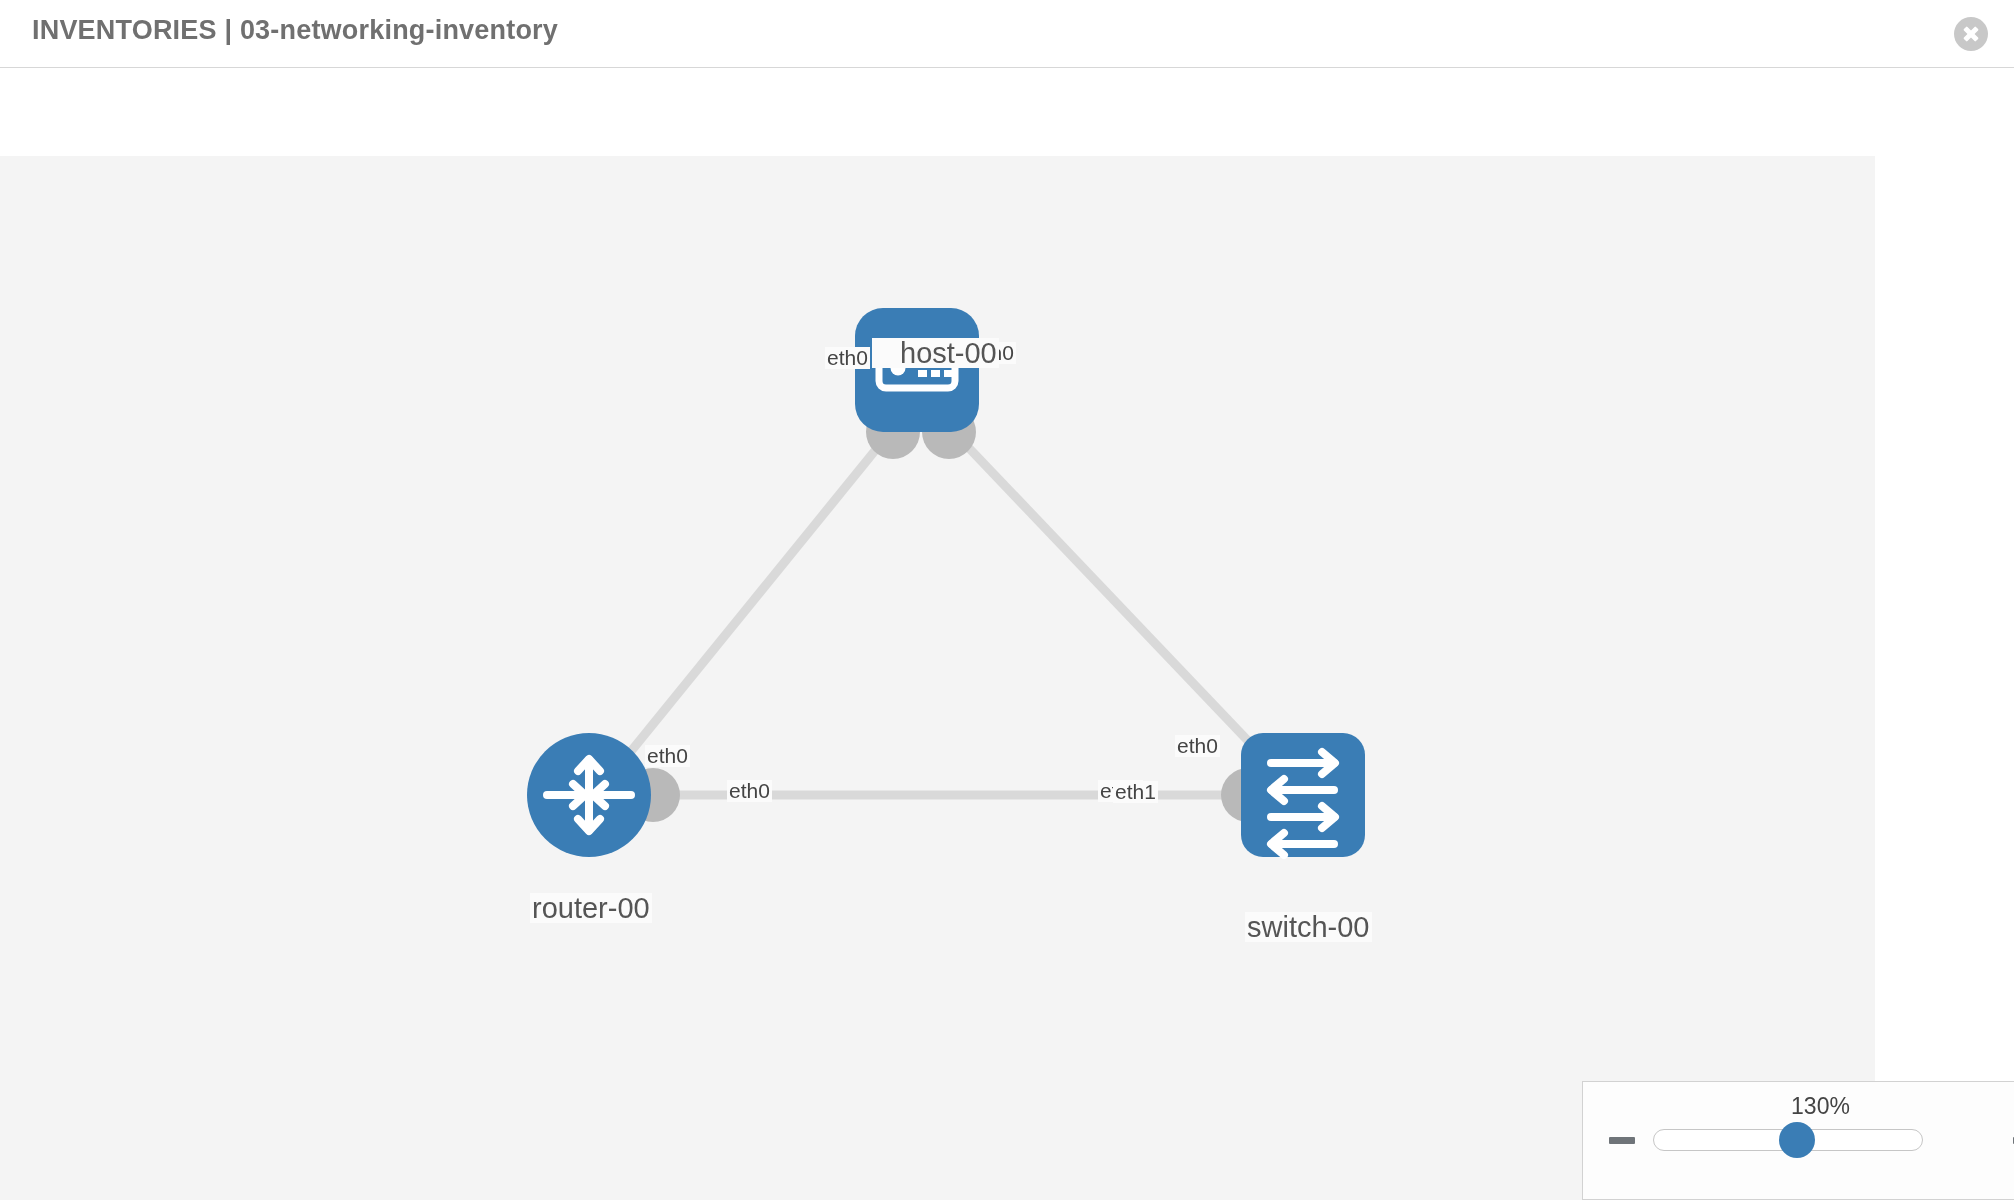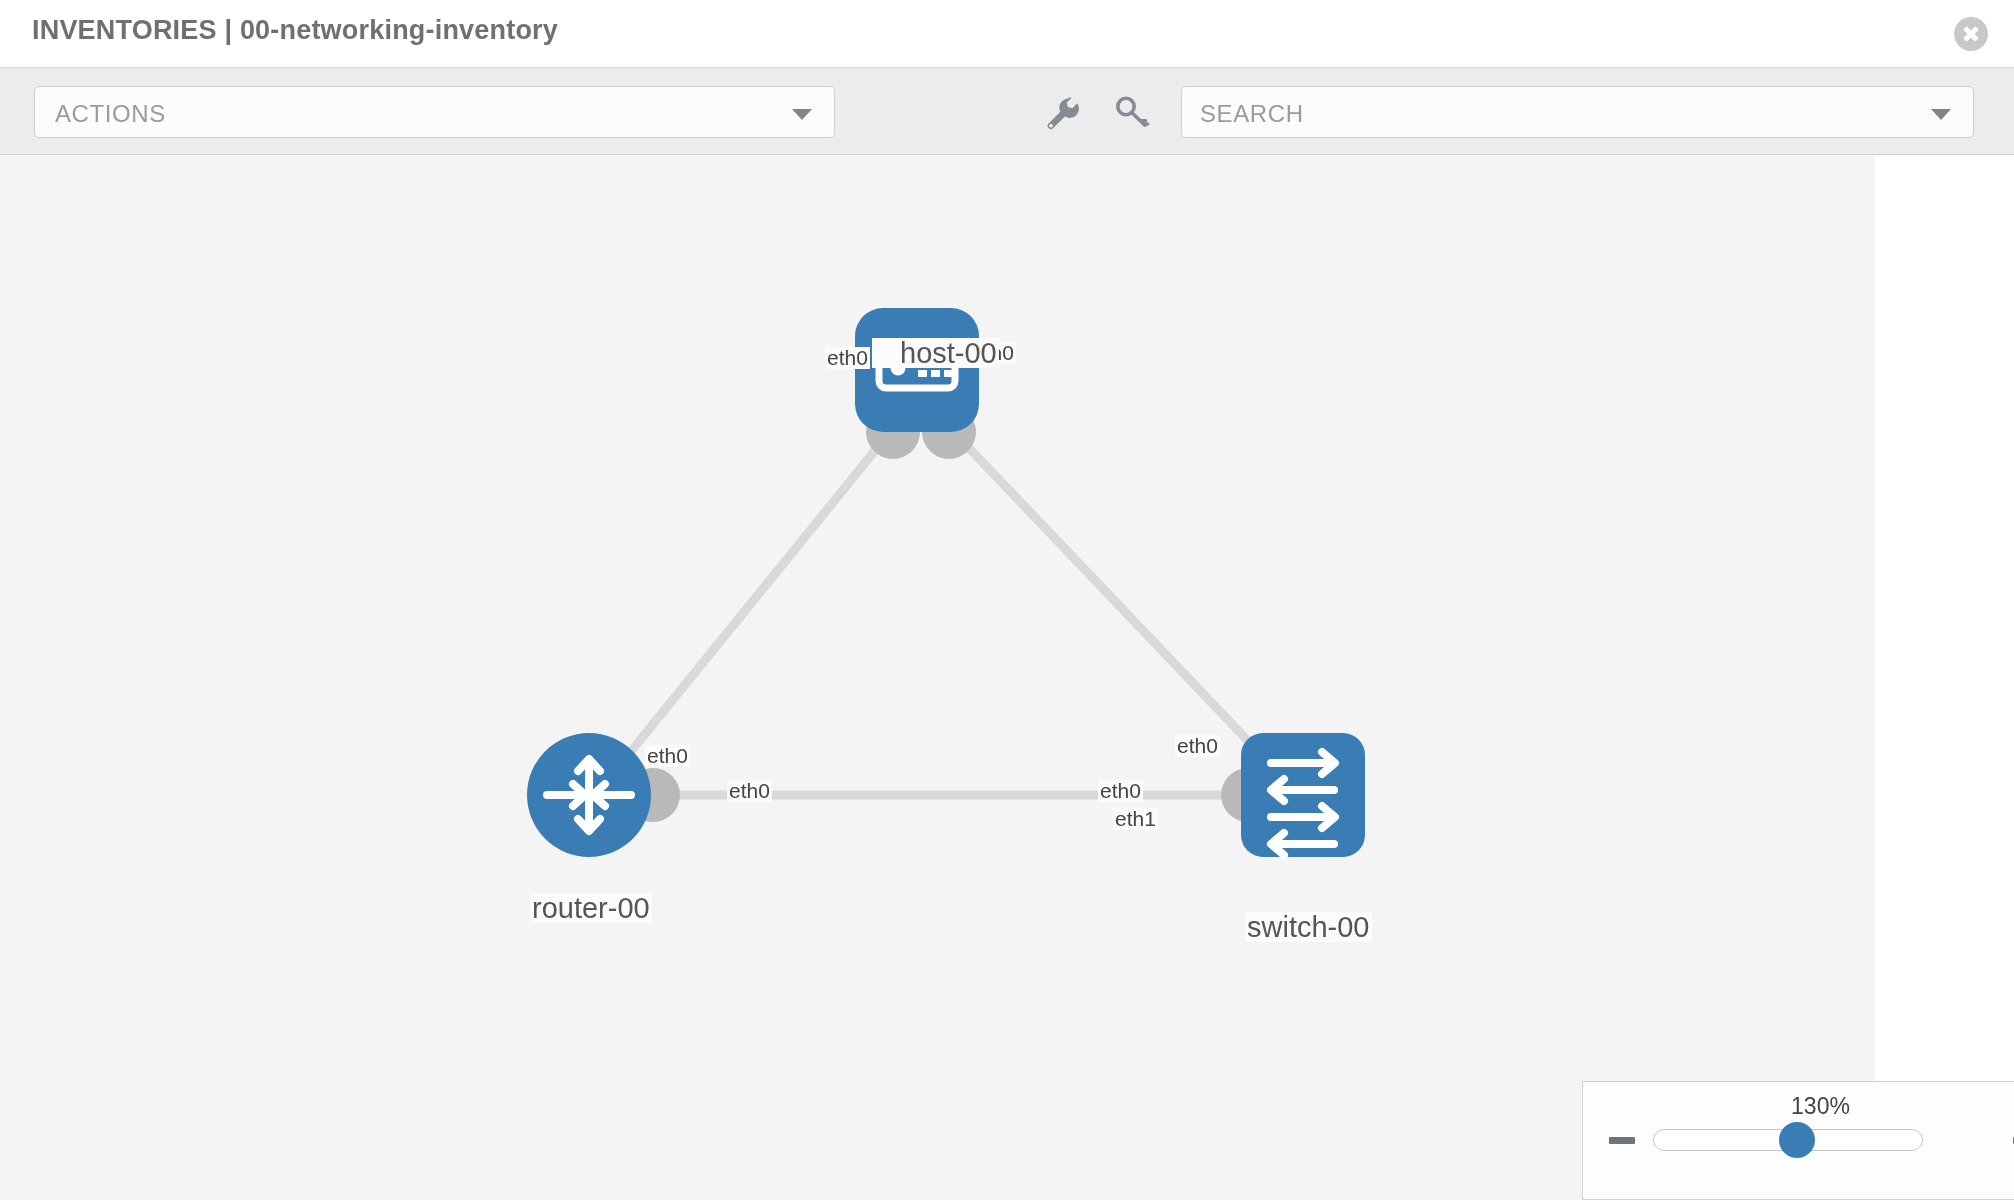--- a/index.html
+++ b/index.html
@@ -236,52 +236,24 @@
     background: #3a7db5;
     cursor: pointer;
   }
 </style>
 </head>
 <body>
 
 <div id="app">
 
   <div class="titlebar">
-    <div class="title-text">INVENTORIES | 00-networking-inventory</div>
+    <div class="title-text">INVENTORIES | 03-networking-inventory</div>
     <div class="close-btn"></div>
   </div>
 
-  <div class="toolbar">
-
-    <div class="actions-select">
-      <span class="sel-label">ACTIONS</span>
-      <span class="caret"></span>
-    </div>
-
-    <span class="tool-icon wrench">
-      <svg viewBox="0 0 38 38" width="38" height="38" aria-hidden="true">
-        <path d="M25.5 4.5a9.2 9.2 0 0 0-8.2 13.3L5.6 29.4a3.3 3.3 0 0 0 0 4.7 3.3 3.3 0 0 0 4.7 0l11.6-11.6A9.2 9.2 0 0 0 34.2 9.3l-4.9 4.9-4.4-1.1-1.1-4.4 4.9-4.9a9.3 9.3 0 0 0-3.2-.3z" fill="#868c93"></path>
-        <circle cx="8" cy="31.8" r="1.7" fill="#ffffff"></circle>
-      </svg>
-    </span>
-
-    <span class="tool-icon key">
-      <svg viewBox="0 0 38 38" width="38" height="38" aria-hidden="true">
-        <circle cx="13" cy="12.5" r="8.2" fill="none" stroke="#868c93" stroke-width="3.6"></circle>
-        <path d="M18.4 18.2 L32 31.2" stroke="#868c93" stroke-width="3.6" stroke-linecap="round" fill="none"></path>
-        <path d="M27.5 26.6 L32.6 26.6" stroke="#868c93" stroke-width="3.4" stroke-linecap="round" fill="none"></path>
-        <path d="M30.6 30 L34.6 30" stroke="#868c93" stroke-width="3.4" stroke-linecap="round" fill="none"></path>
-      </svg>
-    </span>
-
-    <div class="search-field">
-      <span class="sel-label">SEARCH</span>
-      <span class="caret"></span>
-    </div>
-  </div>
 
   <div class="canvas">
 
     <svg class="topology-svg" viewBox="0 0 2014 1044">
 
       <g>
         <line x1="895" y1="270" x2="615" y2="615" stroke="#d9d9d9" stroke-width="9"></line>
         <line x1="948" y1="270" x2="1272" y2="610" stroke="#d9d9d9" stroke-width="9"></line>
         <line x1="650" y1="639" x2="1250" y2="639" stroke="#d9d9d9" stroke-width="9"></line>
       </g>
@@ -349,21 +321,21 @@
 
     <span class="iface-label" style="left:971px; top:186px;">eth0</span>
 
     <span class="iface-label" style="left:645px; top:589px;">eth0</span>
 
     <span class="iface-label" style="left:1175px; top:579px;">eth0</span>
 
     <span class="iface-label" style="left:727px; top:624px;">eth0</span>
 
     <span class="iface-label" style="left:1098px; top:624px; z-index:1;">eth0</span>
-    <span class="iface-label" style="left:1113px; top:652px; z-index:2;text-align:right;">eth1</span>
+    <span class="iface-label" style="left:1113px; top:625px; z-index:2;text-align:right;">eth1</span>
 
     <span class="node-label" style="left:872px; top:182px;padding-left:28px;">host-00</span>
 
     <span class="node-label" style="left:530px; top:717px;margin-top:20px;">router-00</span>
 
     <span class="node-label" style="left:1245px; top:756px;">switch-00</span>
   </div>
 
   <div class="zoom-panel">
     <div class="zoom-value">130%</div>

